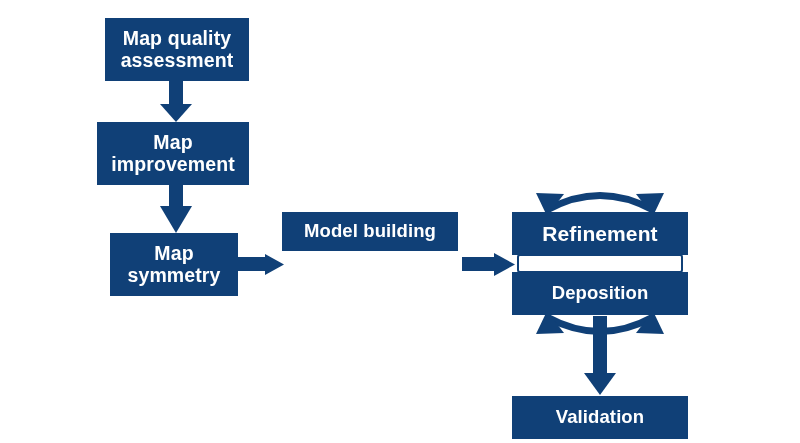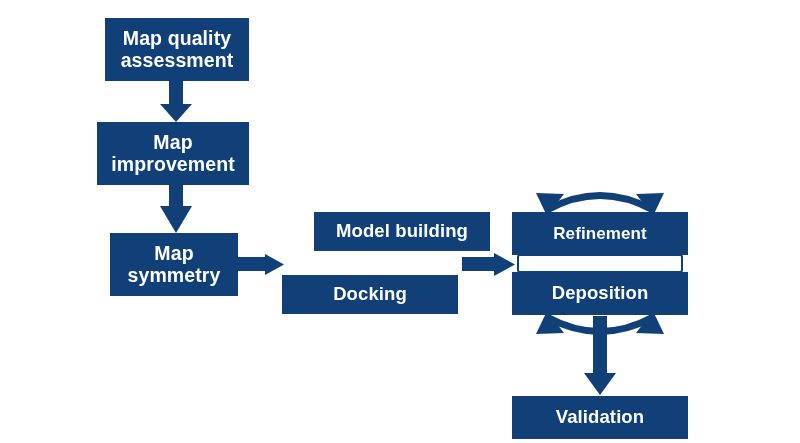--- a/index.html
+++ b/index.html
@@ -57,29 +57,28 @@
     left: 97px;   top: 122px; width: 152px; height: 63px;
     font-size: 19.5px;
   }
   #node-map-symmetry {
     left: 110px;  top: 233px; width: 128px; height: 63px;
     font-size: 19.5px;
   }
   #node-model-building {
     left: 282px;  top: 212px; width: 176px; height: 39px;
     font-size: 18.5px;
-    margin-left: 32px;
   }
   #node-docking {
     left: 282px;  top: 275px; width: 176px; height: 39px;
     font-size: 18.5px;
   }
   #node-refinement {
     left: 512px;  top: 212px; width: 176px; height: 43px;
-    font-size: 17px;
+    font-size: 21px;
   }
   #node-validation {
     left: 512px;  top: 272px; width: 176px; height: 43px;
     font-size: 18.5px;
   }
   #node-deposition {
     left: 512px;  top: 396px; width: 176px; height: 43px;
     font-size: 18.5px;
   }
   
@@ -153,23 +152,20 @@
 
   <div class="node" id="node-map-symmetry">
     <span class="label">Map
 symmetry</span>
   </div>
 
   <div class="node" id="node-model-building">
     <span class="label">Model building</span>
   </div>
 
-  <div class="node" id="node-docking">
-    <span class="label">Docking</span>
-  </div>
 
   <div class="node" id="node-refinement">
     <span class="label">Refinement</span>
   </div>
 
   <div id="cycle-gap-plate"></div>
 
   <div class="node" id="node-validation">
     <span class="label">Deposition</span>
   </div>

